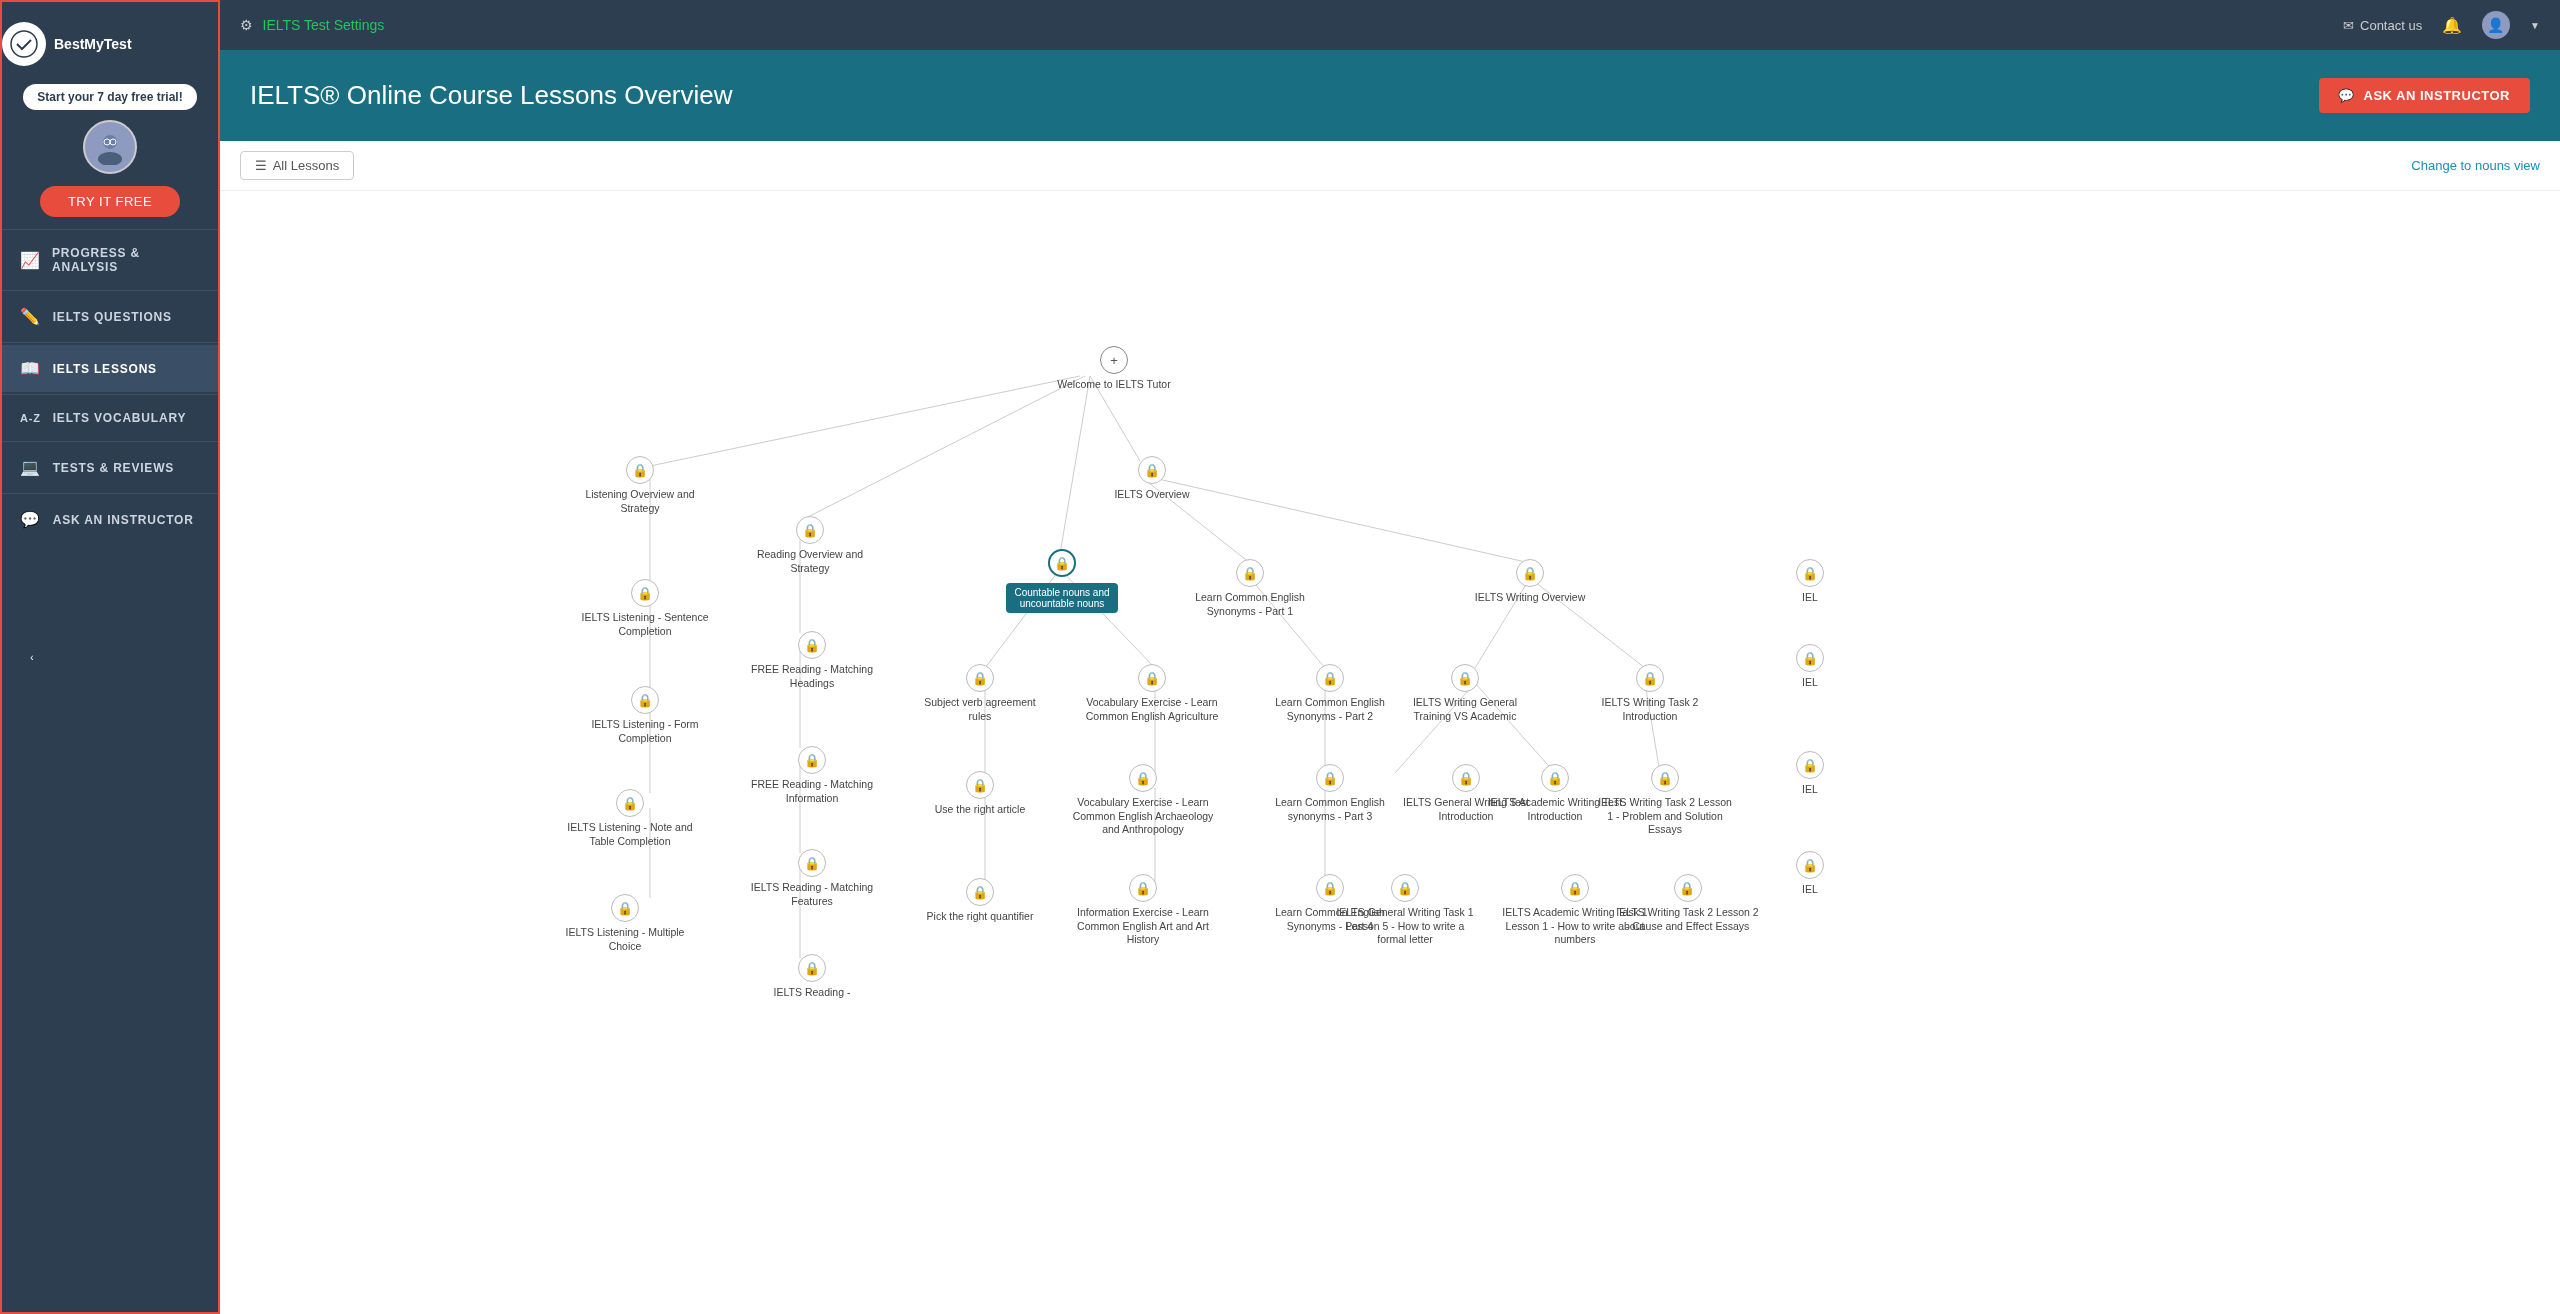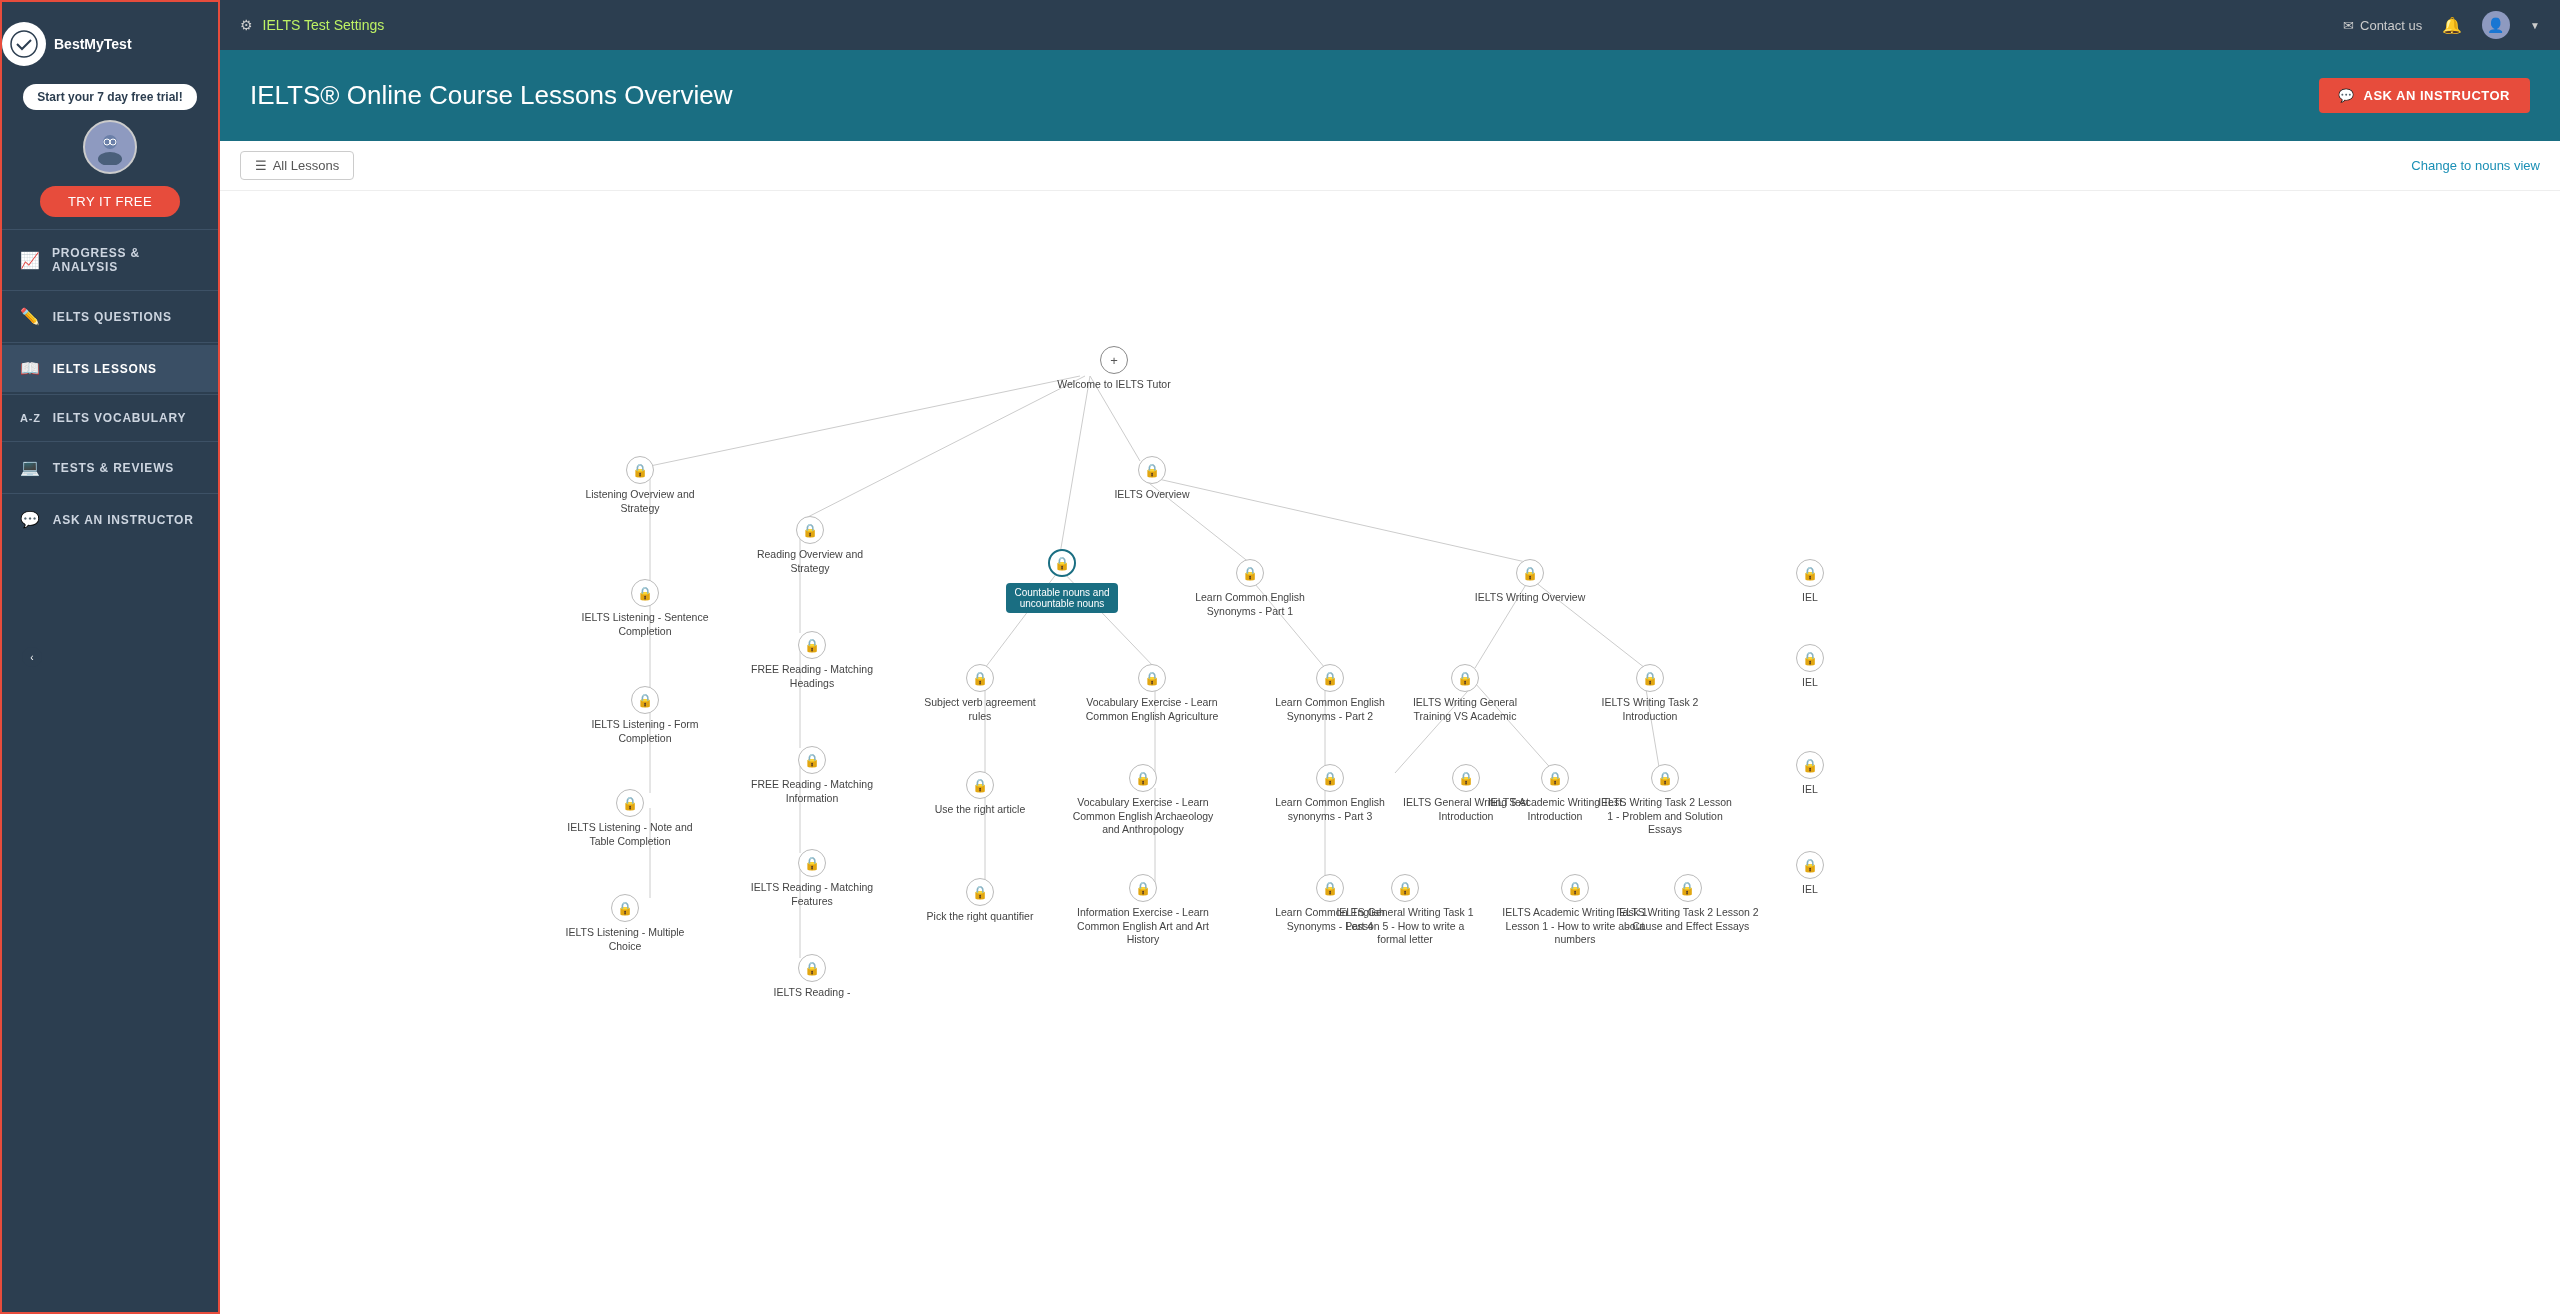--- a/index.html
+++ b/index.html
@@ -120,21 +120,21 @@
       padding: 0 20px;
       justify-content: space-between;
       color: #fff;
     }
 
     .topbar-left {
       display: flex; align-items: center; gap: 10px;
     }
 
     .topbar-settings-icon { font-size: 14px; color: #ccc; }
-    .topbar-title { font-size: 14px; font-weight: 500; color: #bef264; }
+    .topbar-title { font-size: 14px; font-weight: 500; color: #22c55e; }
 
     .topbar-right {
       display: flex; align-items: center; gap: 20px;
     }
 
     .contact-us {
       display: flex; align-items: center; gap: 6px;
       font-size: 13px; color: #ccc; cursor: pointer;
     }
 

